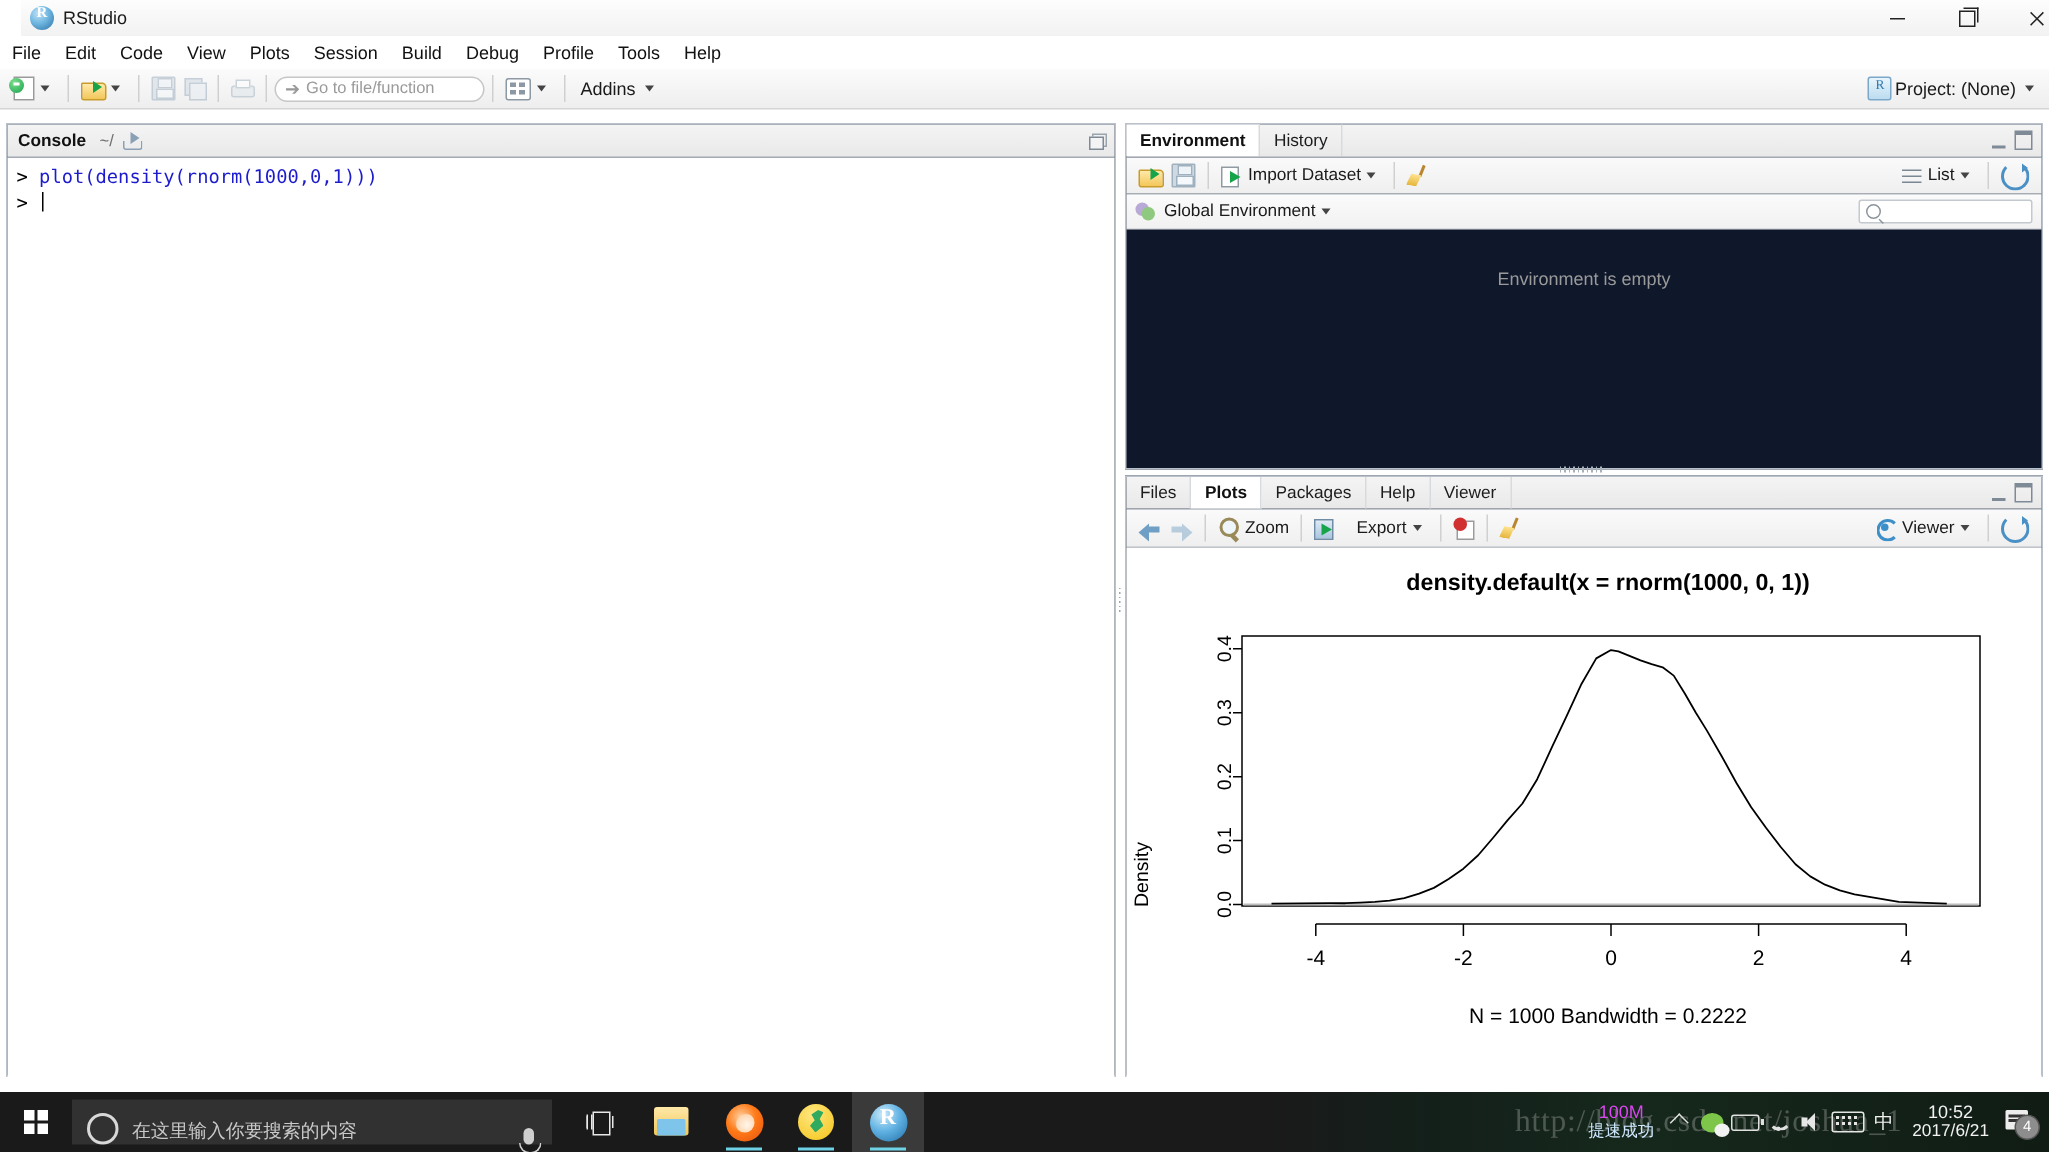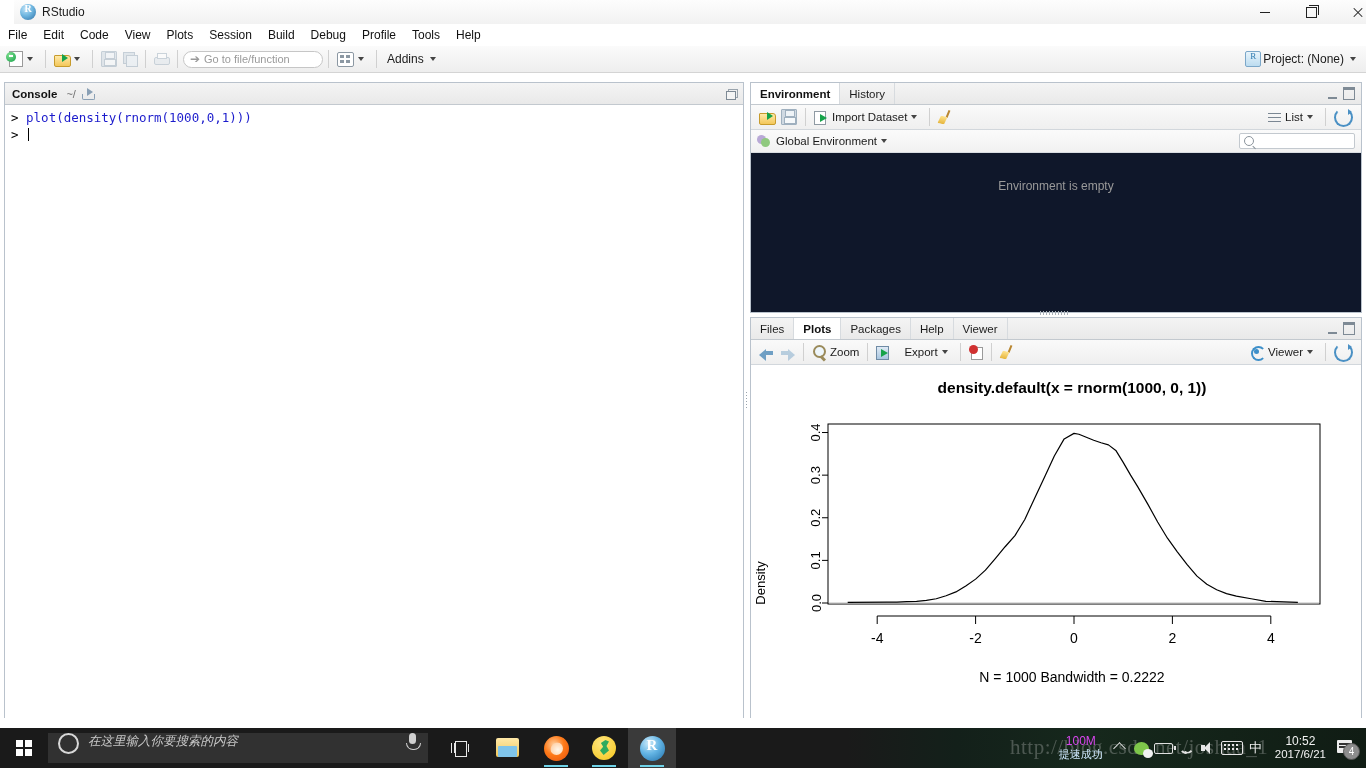--- a/index.html
+++ b/index.html
@@ -230,22 +230,22 @@
     position:absolute; left:0; top:0; width:1366px; height:40px;
     background: linear-gradient(90deg, #1a1a1a 0%, #1a1a1a 62%, #13201a 70%, #16281c 80%, #101c14 100%);
   }
   .start-btn {
     width: 48px; height: 40px; display: flex; align-items: center;
     justify-content: center; position: relative; z-index: 2;
   }
   .winlogo { width:16px;height:16px;position:relative;}
   .winlogo::before{content:"";position:absolute;left:0;top:0;width:7px;height:7px;background:#fff;box-shadow:9px 0 0 #fff,0 9px 0 #fff,9px 9px 0 #fff;}
   .search-box {
-    width: 380px; height: 30px; background: rgba(255,255,255,0.10);
-    display: flex; align-items: flex-start; position: relative; z-index: 2; font-style: italic;
+    width: 320px; height: 30px; background: rgba(255,255,255,0.10);
+    display: flex; align-items: flex-end; position: relative; z-index: 2;
   }
   .cortana { width:17px;height:17px;border:2px solid #d8d8d8;border-radius:50%;margin-left:10px;flex:none;}
   .search-ph { font-size: 12.5px; color: #c9c9c9; margin-left: 9px; }
   .mic { margin-left:auto;margin-right:12px;width:7px;height:11px;border-radius:4px;background:#cfcfcf;position:relative;}
   .mic::after{content:"";position:absolute;left:-3px;top:10px;width:13px;height:6px;border:1.5px solid #cfcfcf;border-top:none;border-radius:0 0 7px 7px;}
   .tb-icons { display: flex; align-items: center; gap: 0px; position: relative; z-index: 2; margin-left: 8px; }
   .tb-ico-wrap {
     width: 48px; height: 40px; display: flex; align-items: center; justify-content: center;
     position: relative;
   }

